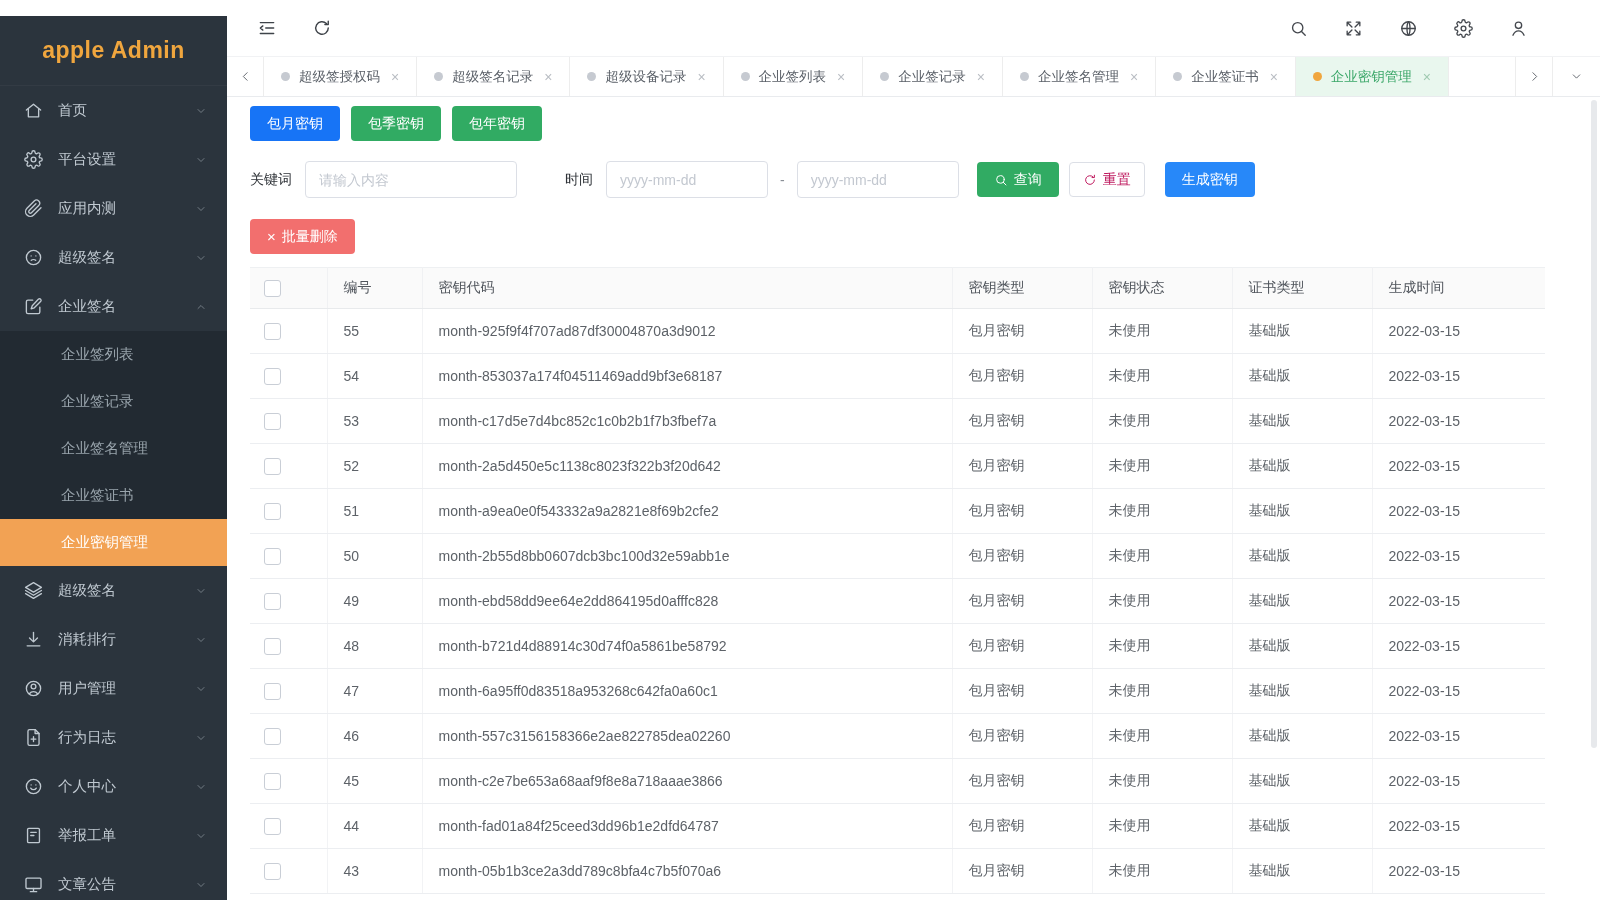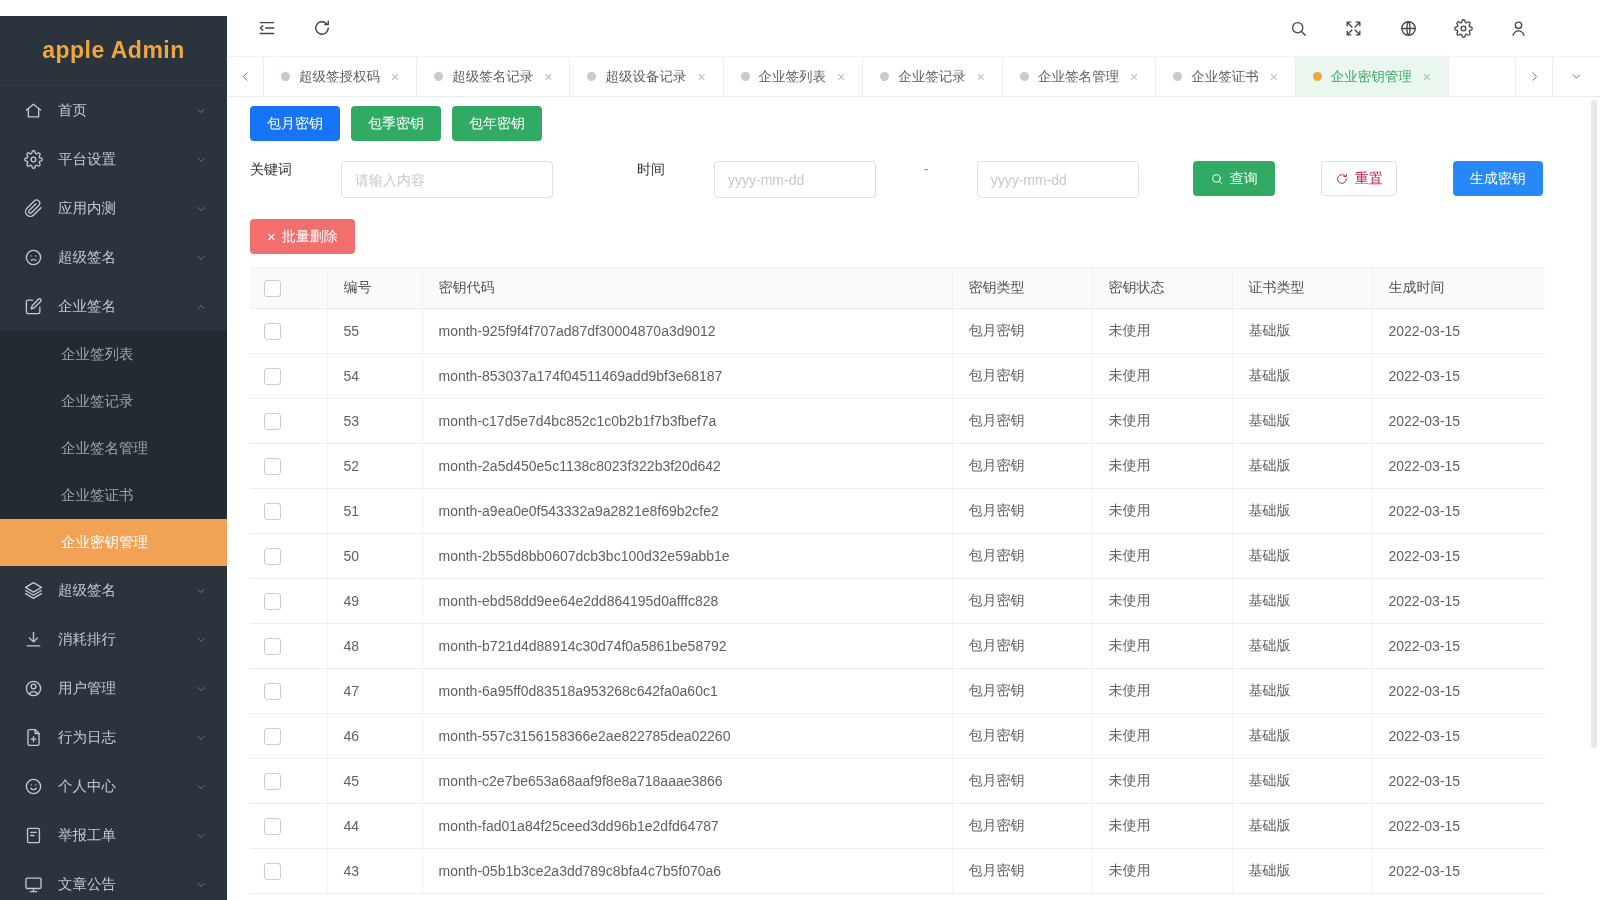--- a/index.html
+++ b/index.html
@@ -58,21 +58,21 @@
   .btn{display:inline-flex; align-items:center; justify-content:center; gap:6px; height:35px; padding:0 17px;
        border:none; border-radius:4px; font-size:14px; color:#fff; cursor:pointer; font-family:inherit; white-space:nowrap;}
   .btn svg{width:14px; height:14px;}
   .btn.blue{background:var(--primary-blue);}
   .btn.green{background:var(--green);}
   .btn.blue2{background:var(--generate-blue);}
   .btn.red{background:var(--delete-red);}
   .btn.plain{background:#fff; border:1px solid var(--input-border); color:#be185d;}
   .type-buttons{display:flex; gap:11px;}
 
-  .filter-row{display:flex; align-items:flex-start; margin-top:20px; height:37px;gap:36px;}
+  .filter-row{display:flex; align-items:center; margin-top:20px; height:37px;}
   .f-label{font-size:14px; color:#2f3338; margin-right:13px; white-space:nowrap;}
   .f-label.time{margin-left:48px;}
   input.text{height:37px; border:1px solid var(--input-border); border-radius:4px; padding:0 13px; font-size:14px;
        color:#333; outline:none; font-family:inherit; background:#fff;}
   input.text::placeholder{color:var(--placeholder);}
   .kw{width:212px;}
   .date{width:162px;}
   .dash{margin:0 12px; color:#8a8f96; font-size:14px;}
   .btn-query{margin-left:18px;}
   .btn-reset{margin-left:10px; padding:0 13px;}

